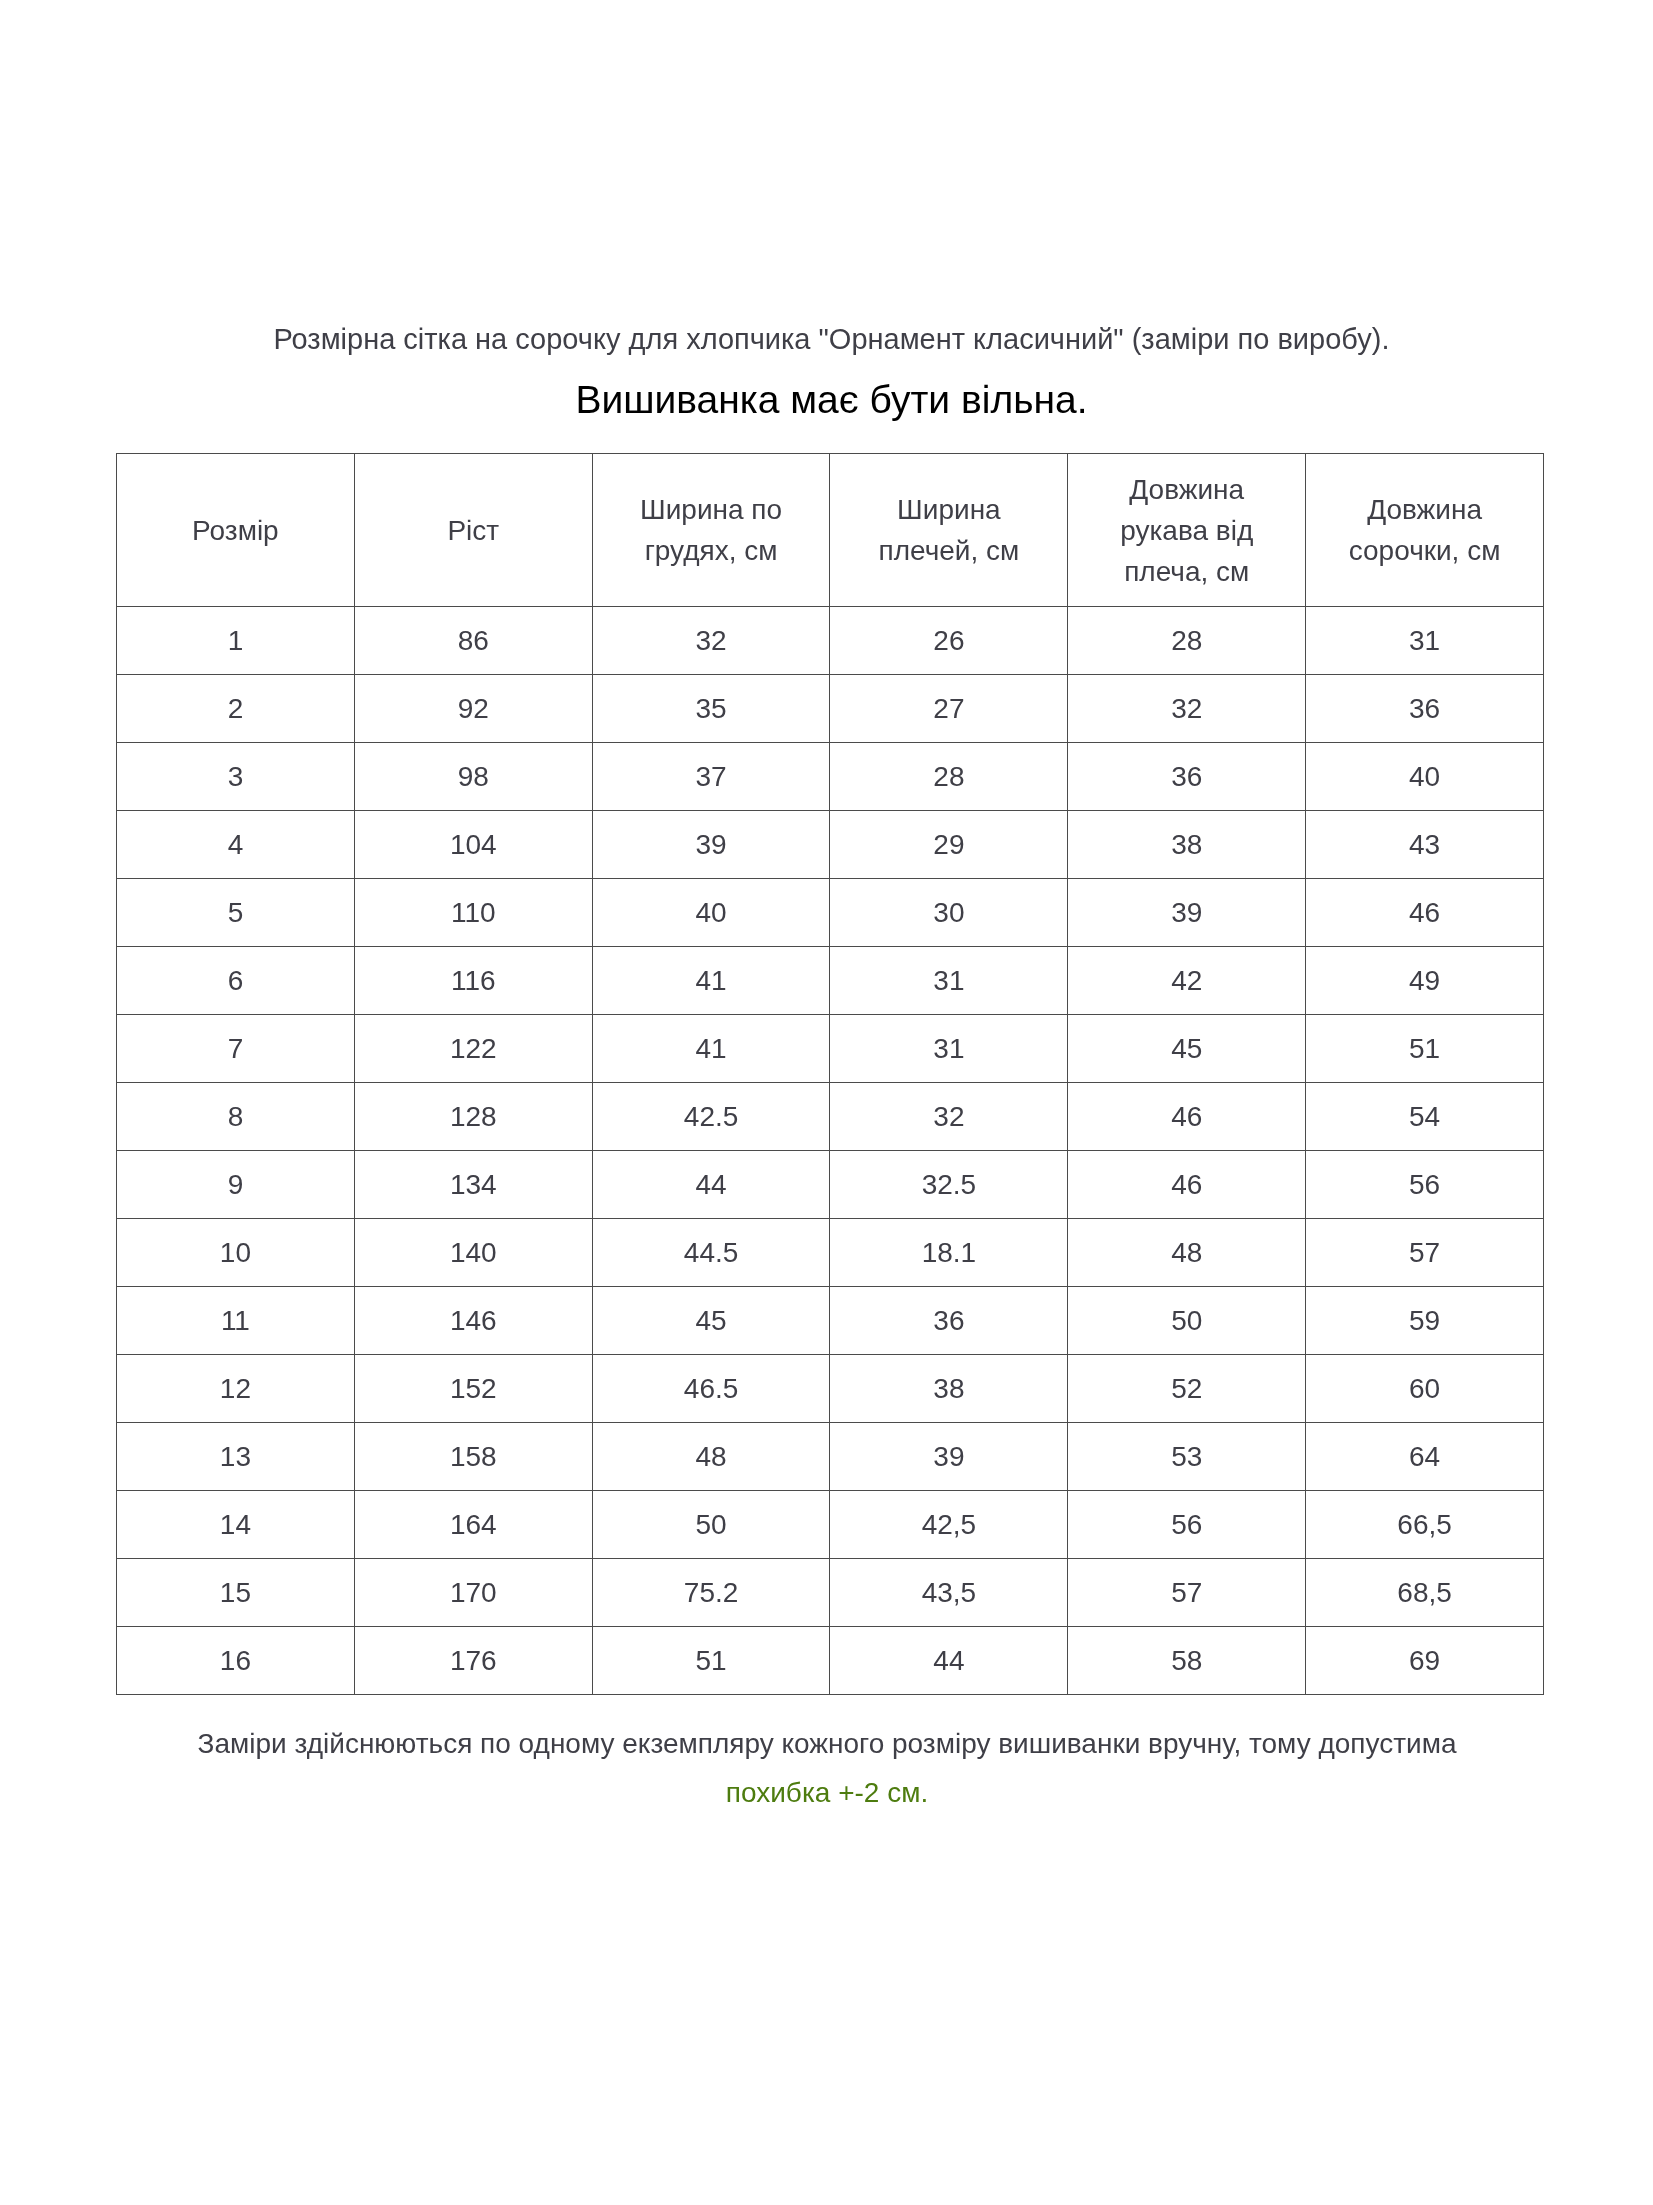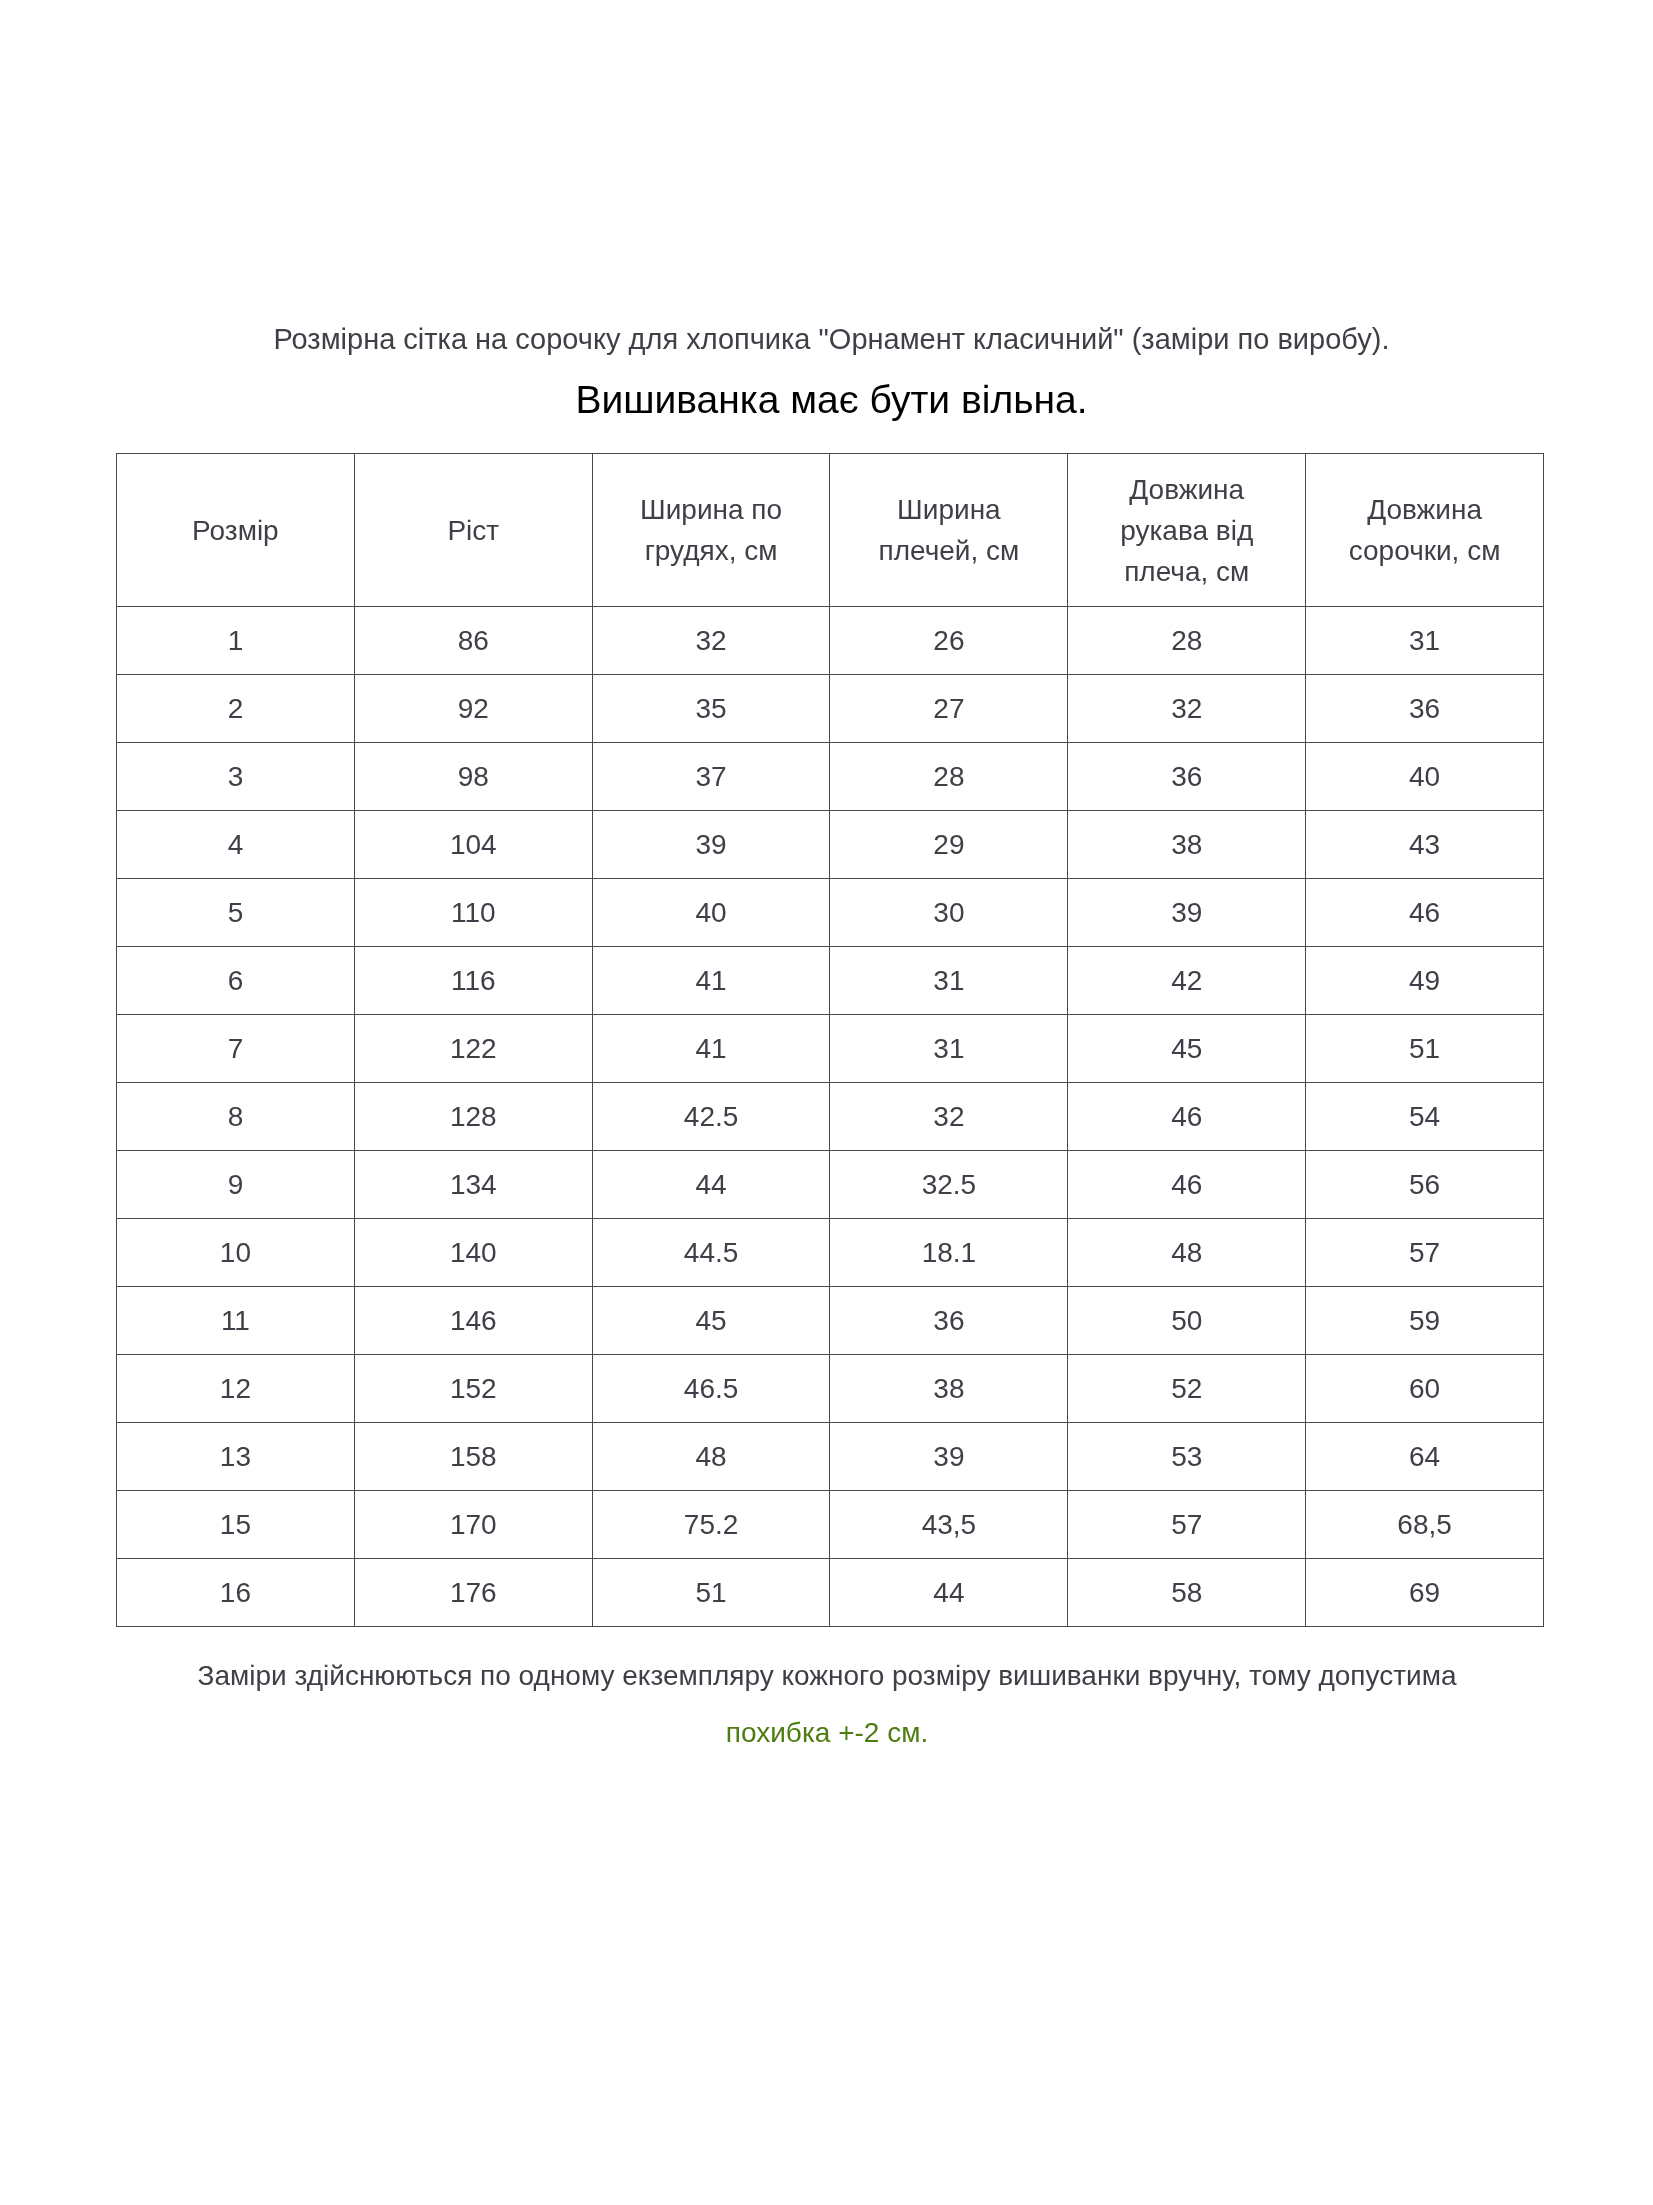--- a/index.html
+++ b/index.html
@@ -60,21 +60,21 @@
     height: 67px;
     line-height: 36px;
   }
   .footnote-block {
     margin-top: 29px;
     text-align: center;
   }
   .footnote-line1 {
     font-size: 28px;
     line-height: 39px;
-    margin: 0 0 18px 0;
+    margin: 0 0 10px 0;
     color: #3f3f47;
   }
   .footnote-line2 {
     font-size: 28px;
     line-height: 39px;
     margin: 7px;
     color: #4d7c0f;
   }
 </style>
 </head>
@@ -195,20 +195,28 @@
       </tr>
       <tr>
         <td>13</td>
         <td>158</td>
         <td>48</td>
         <td>39</td>
         <td>53</td>
         <td>64</td>
       </tr>
       <tr>
+        <td>14</td>
+        <td>164</td>
+        <td>50</td>
+        <td>42,5</td>
+        <td>56</td>
+        <td>66,5</td>
+      </tr>
+      <tr>
         <td>15</td>
         <td>170</td>
         <td>75.2</td>
         <td>43,5</td>
         <td>57</td>
         <td>68,5</td>
       </tr>
       <tr>
         <td>16</td>
         <td>176</td>

